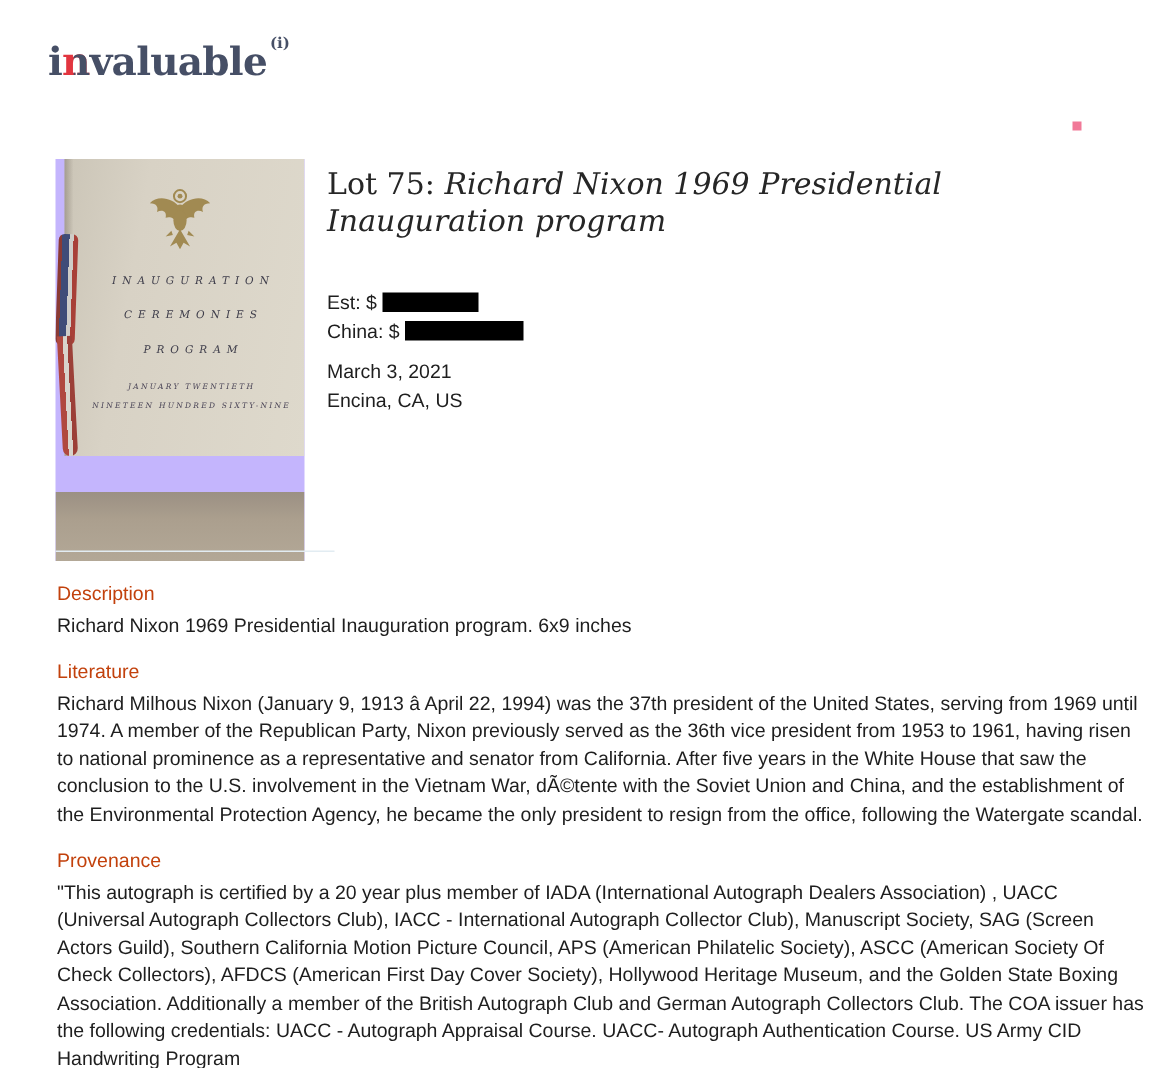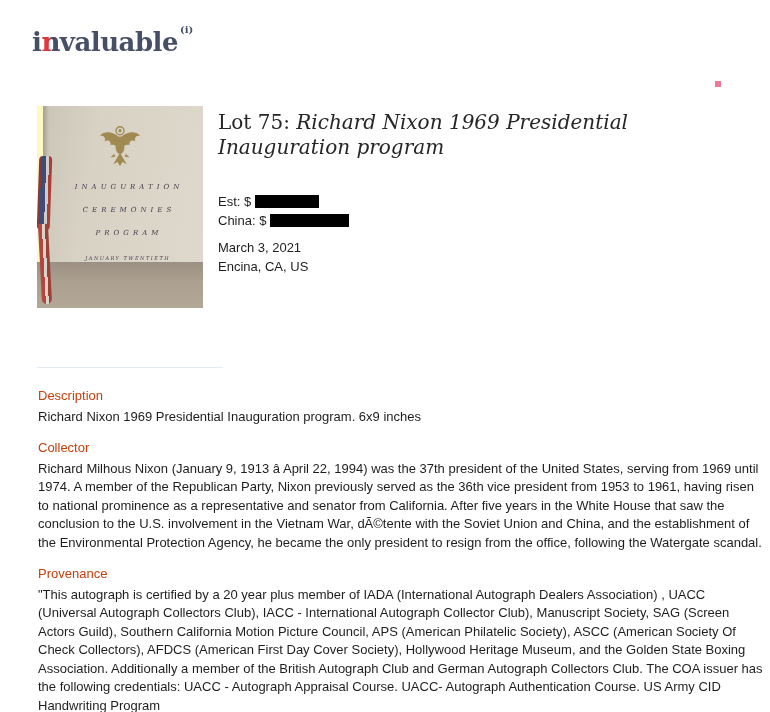--- a/index.html
+++ b/index.html
@@ -11,22 +11,22 @@
   .logo { position:absolute; left:32px; top:24px; font-family:"DejaVu Serif", serif;
           font-weight:bold; font-size:26px; letter-spacing:-0.5px; color:#464f66; cursor:pointer; }
   .logo .n-wrap { position:relative; display:inline-block; color:#e2353f; }
   .logo .n-top { position:absolute; left:0; top:0; color:#464f66; clip-path:inset(0 0 0 42%); }
   .logo .mark { font-size:10px; color:#464f66; vertical-align:18px; letter-spacing:0; margin-left:2px; }
 
   .pink-artifact { position:absolute; left:715px; top:81px; width:6px; height:6px;
                    background:#ef6a8d; opacity:.9; }
 
   
-  .photo { position:absolute; left:37px; top:106px; width:166px; height:202px;
-           background:#fef9c3; overflow:hidden; cursor:pointer; }
+  .photo { position:absolute; left:37px; top:106px; width:166px; height:268px;
+           background:#c4b5fd; overflow:hidden; cursor:pointer; }
   .booklet { position:absolute; left:6px; top:0; right:0; height:198px;
              background:linear-gradient(100deg,#cbc5b7 0%,#d8d2c5 30%,#ded9cc 100%); }
   .spine-shadow { position:absolute; left:6px; top:0; width:6px; height:198px;
                   background:linear-gradient(90deg,rgba(90,80,70,.35),rgba(90,80,70,0)); }
   .table-surface { position:absolute; left:0; bottom:0; width:100%; height:46px;
                    background:linear-gradient(180deg,#9b9083 0%,#ab9f8e 40%,#b3a897 100%); }
   .ribbon-top { position:absolute; left:1px; top:50px; width:13px; height:74px; border-radius:4px;
                 transform:rotate(2deg);
                 background:linear-gradient(90deg,#8a3a34 0%,#8a3a34 18%,#3f4c78 18%,#3f4c78 55%,#cfcdc8 55%,#cfcdc8 76%,#a84038 76%,#a84038 100%); }
   .ribbon-tail { position:absolute; left:3px; top:118px; width:10px; height:80px;
@@ -115,21 +115,21 @@
   <div class="divider"></div>
 
   <div class="overview">
 
     <div class="section">
       <div class="section-label">Description</div>
       <div class="section-text">Richard Nixon 1969 Presidential Inauguration program. 6x9 inches</div>
     </div>
 
     <div class="section">
-      <div class="section-label">Collector</div>
+      <div class="section-label">Literature</div>
       <div class="section-text">Richard Milhous Nixon (January 9, 1913 â April 22, 1994) was the 37th president of the United States, serving from 1969 until 1974. A member of the Republican Party, Nixon previously served as the 36th vice president from 1953 to 1961, having risen to national prominence as a representative and senator from California. After five years in the White House that saw the conclusion to the U.S. involvement in the Vietnam War, dÃ©tente with the Soviet Union and China, and the establishment of the Environmental Protection Agency, he became the only president to resign from the office, following the Watergate scandal.</div>
     </div>
 
     <div class="section">
       <div class="section-label">Provenance</div>
       <div class="section-text">"This autograph is certified by a 20 year plus member of IADA (International Autograph Dealers Association) , UACC (Universal Autograph Collectors Club), IACC - International Autograph Collector Club), Manuscript Society, SAG (Screen Actors Guild), Southern California Motion Picture Council, APS (American Philatelic Society), ASCC (American Society Of Check Collectors), AFDCS (American First Day Cover Society), Hollywood Heritage Museum, and the Golden State Boxing Association. Additionally a member of the British Autograph Club and German Autograph Collectors Club. The COA issuer has the following credentials: UACC - Autograph Appraisal Course. UACC- Autograph Authentication Course. US Army CID Handwriting Program</div>
     </div>
   </div>
 
 </div>

